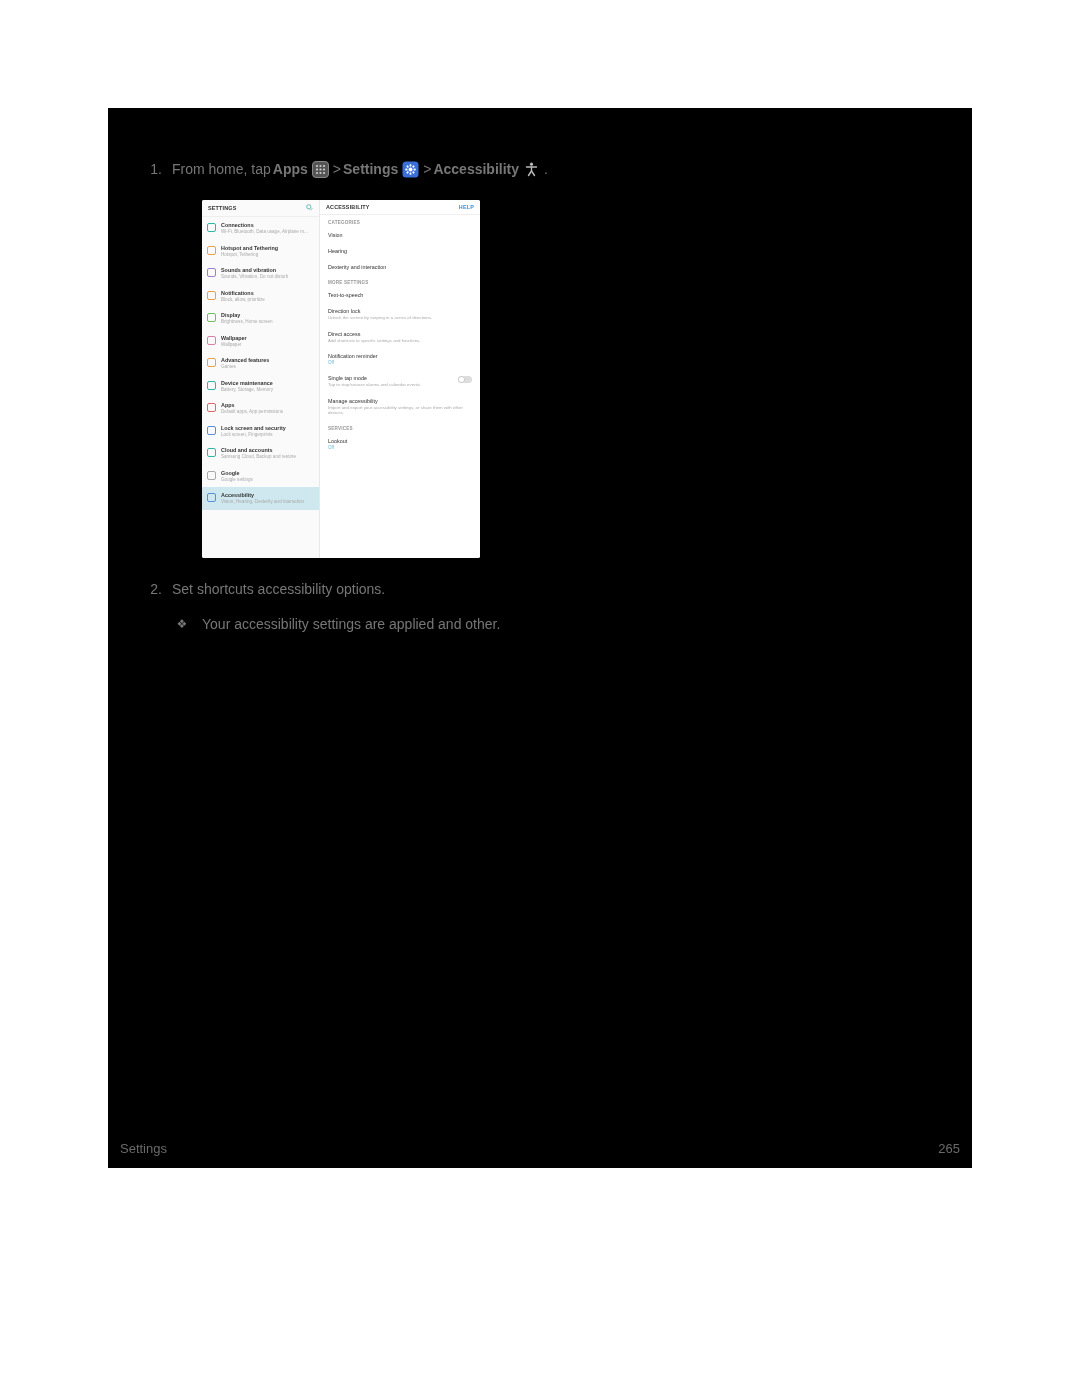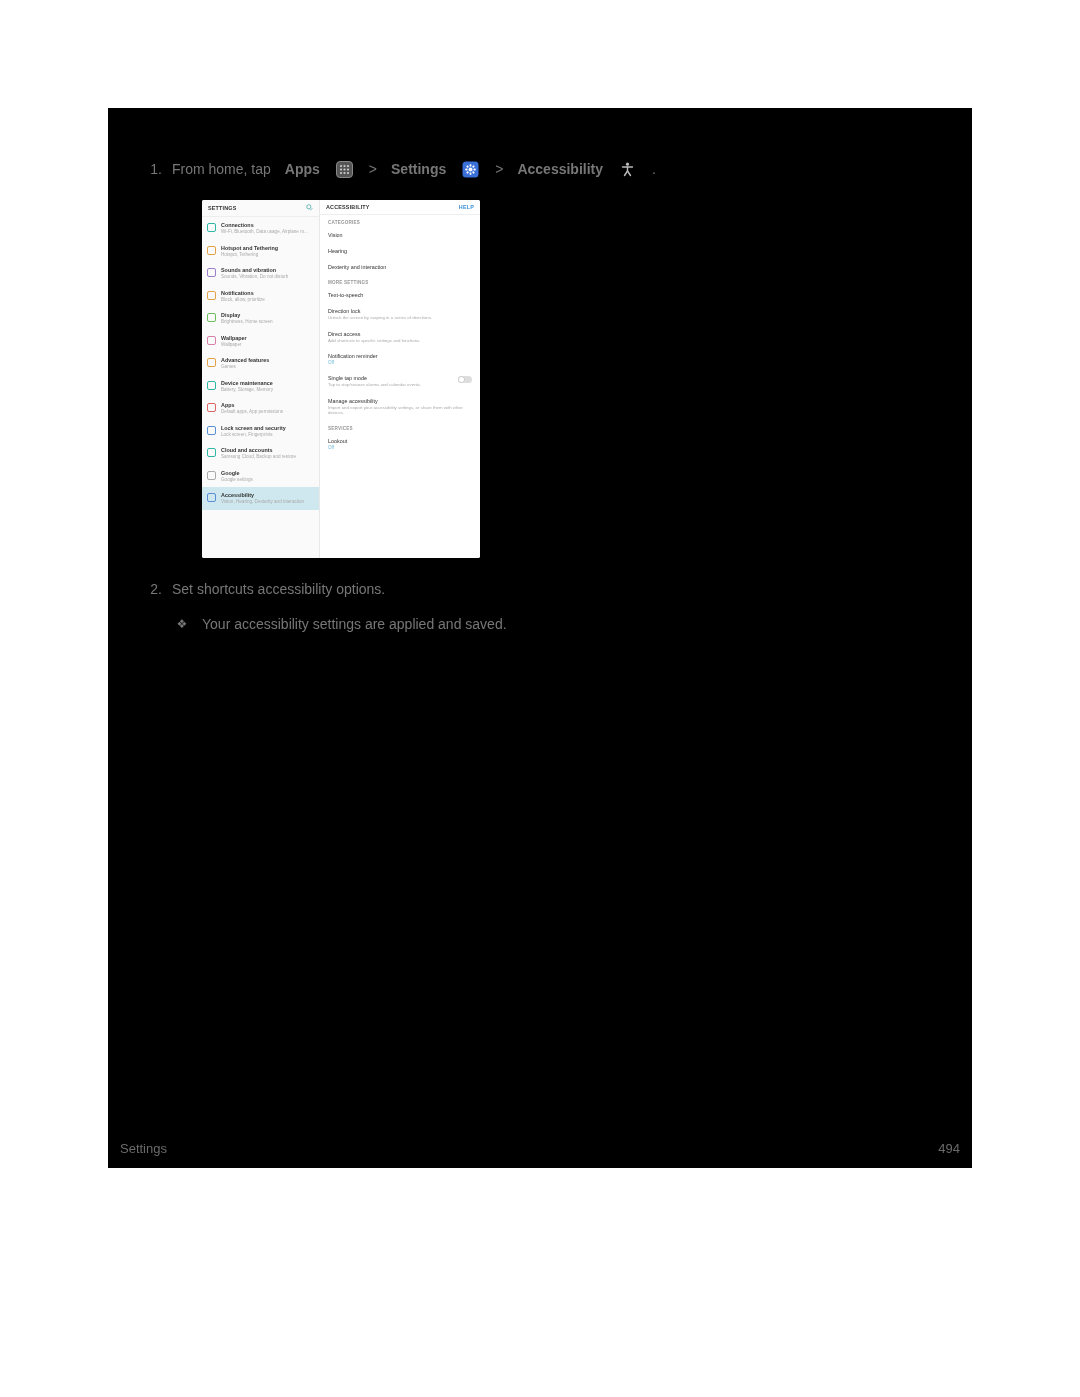--- a/index.html
+++ b/index.html
@@ -9,21 +9,21 @@
     left: 108px; top: 108px;
     width: 864px; height: 1060px;
     background: #000;
     color: #777;
   }
   .content { padding: 50px 34px 0 34px; }
   ol.steps { list-style: none; }
   ol.steps > li { margin-bottom: 20px; }
   .step-row { display: flex; align-items: center; line-height: 22px; font-size: 14px; color: #777; }
   .step-num { width: 30px; text-align: right; padding-right: 10px; flex-shrink: 0; }
-  .step-text { display: flex; align-items: center; flex-wrap: wrap; gap: 14px; }
+  .step-text { display: flex; align-items: center; flex-wrap: wrap; gap: 2px; }
   .bold { font-weight: 700; }
   .inline-icon { display: inline-flex; align-items: center; justify-content: center; margin: 0 2px; }
   .inline-icon svg { display: block; }
 
   
   .sub { display: flex; align-items: center; font-size: 14px; color: #777; margin-top: 16px; }
   .sub .diamond { width: 40px; text-align: center; flex-shrink: 0; margin-left: 20px; font-size: 12px; }
 
   
   .shot {
@@ -316,23 +316,23 @@
         </div>
       </li>
 
       <li>
         <div class="step-row">
           <span class="step-num">2.</span>
           <span>Set shortcuts accessibility options.</span>
         </div>
         <div class="sub">
           <span class="diamond">❖</span>
-          <span>Your accessibility settings are applied and saved.</span>
+          <span>Your accessibility settings are applied and other.</span>
         </div>
       </li>
     </ol>
   </div>
 
   <div class="footer">
     <span>Settings</span>
-    <span>494</span>
+    <span>265</span>
   </div>
 </div>
 
 </body></html>

